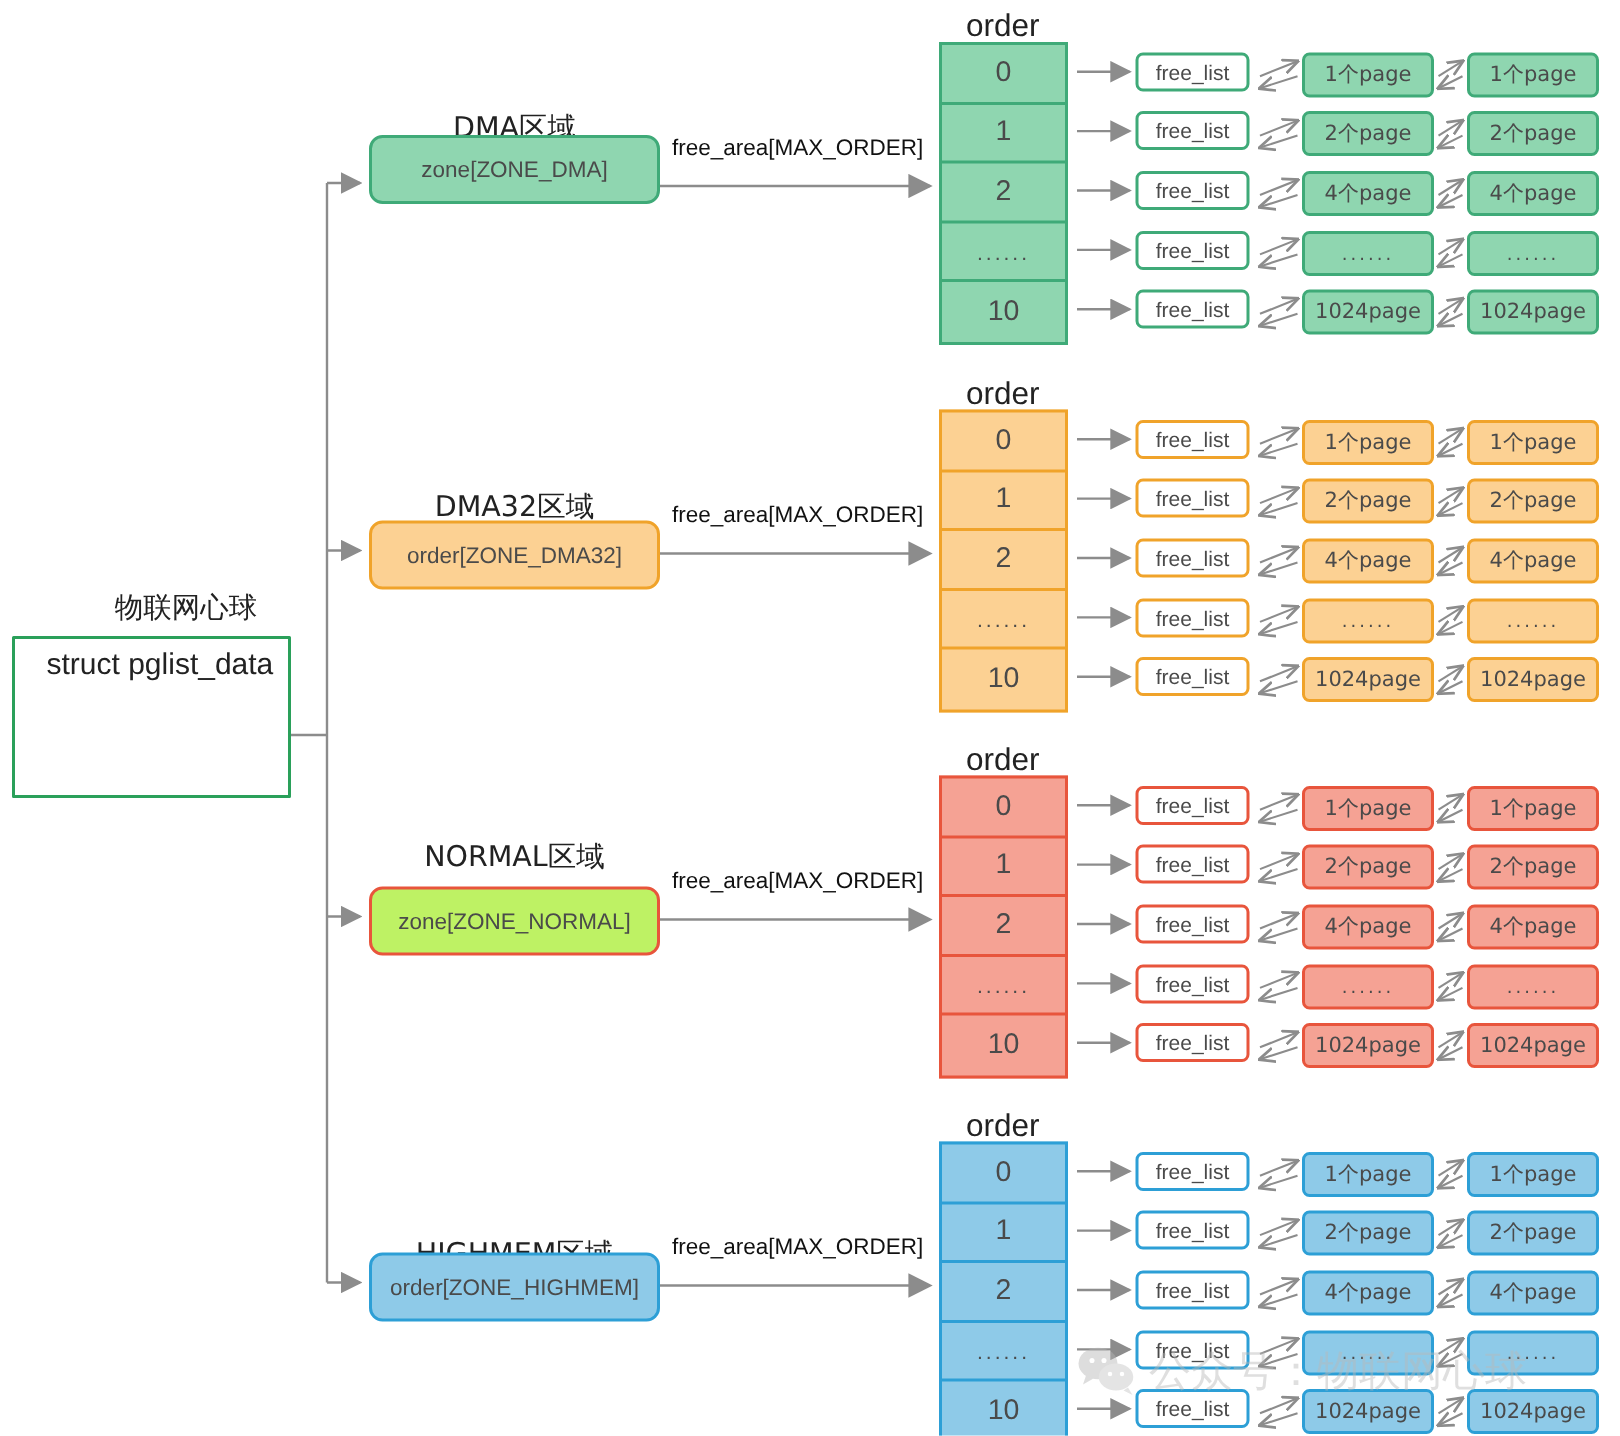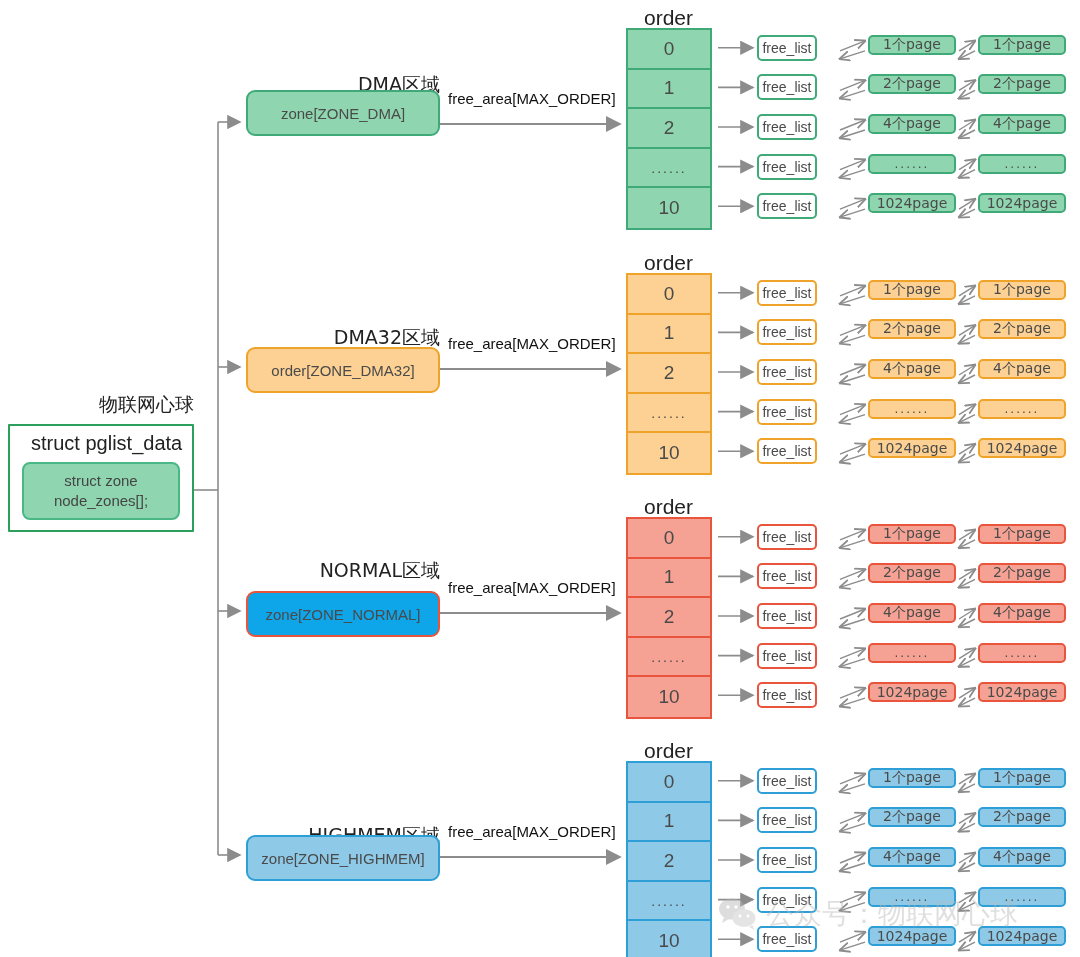--- a/index.html
+++ b/index.html
@@ -7,44 +7,44 @@
     width:1080px;height:957px;position:relative;overflow:hidden;
     font-family:"Liberation Sans","DejaVu Sans",sans-serif;
     color:#3d3d3d;
   }
   #canvas{position:absolute;inset:0;}
   svg.wires{position:absolute;left:0;top:0;width:1080px;height:957px;pointer-events:none;}
 
   
   .node{position:absolute;box-sizing:border-box;display:flex;align-items:center;justify-content:center;text-align:center;}
 
-  .caption{position:absolute;font-size:19px;color:#222;white-space:nowrap;text-align:right;}
+  .caption{position:absolute;font-size:19px;color:#222;white-space:nowrap;text-align:center;}
   .caption.cn{font-family:"DejaVu Sans","Liberation Sans",sans-serif;}
   .pglist-box{border:2px solid #2aa05a;background:#ffffff;border-radius:1px;}
   .pglist-label{position:absolute;font-size:20px;color:#222;white-space:nowrap;}
   .zonearr-box{border:2px solid #4ab787;background:#8fd6b0;border-radius:8px;
                font-size:15px;color:#454545;line-height:1.35;}
 
   
   .zone-box{border-radius:9px;border-width:2px;border-style:solid;font-size:15px;color:#4a4a4a;}
 
   
   .order-table{position:absolute;box-sizing:border-box;border-width:2px;border-style:solid;}
   .order-cell{box-sizing:border-box;height:39.6px;display:flex;align-items:center;justify-content:center;
               font-size:19px;color:#4a4a4a;border-bottom-width:2px;border-bottom-style:solid;}
   .order-cell:last-child{border-bottom:none;}
   .order-cell.dots{font-size:14px;letter-spacing:2px;}
   .order-head{position:absolute;font-size:21px;color:#222;white-space:nowrap;}
 
   
-  .fl-box{position:absolute;box-sizing:border-box;height:26px;width:60px;border-radius:5px;
+  .fl-box{position:absolute;box-sizing:border-box;height:26px;width:76px;border-radius:5px;
           border-width:2px;border-style:solid;background:#ffffff;
           display:flex;align-items:center;justify-content:center;
           font-size:14px;color:#4a4a4a;font-family:"Liberation Sans","DejaVu Sans",sans-serif;}
-  .pg-box{position:absolute;box-sizing:border-box;height:20px;width:88px;border-radius:5px;
+  .pg-box{position:absolute;box-sizing:border-box;height:30px;width:88px;border-radius:5px;
           border-width:2px;border-style:solid;
           display:flex;align-items:center;justify-content:center;
           font-size:14px;color:#4a4a4a;font-family:"DejaVu Sans","Liberation Sans",sans-serif;}
   .pg-box.dots{font-size:12px;letter-spacing:2px;}
 
   .fa-label{position:absolute;font-size:15px;color:#111;white-space:nowrap;
             font-family:"Liberation Sans","DejaVu Sans",sans-serif;font-weight:400;}
 
   
 
@@ -183,24 +183,20 @@
         <path d="M865,942.1999999999999 L840,950.1999999999999" stroke="#8c8c8c" stroke-width="1.4" fill="none" marker-end="url(#ahs)"></path>
         <path d="M959,942.1999999999999 L975,932.1999999999999" stroke="#8c8c8c" stroke-width="1.4" fill="none" marker-end="url(#ahs)"></path>
         <path d="M975,942.1999999999999 L959,950.1999999999999" stroke="#8c8c8c" stroke-width="1.4" fill="none" marker-end="url(#ahs)"></path>
       </g>
   </svg>
 
   <div class="caption cn" style="left:54px;top:392px;width:140px;">物联网心球</div>
 
   <div class="node pglist-box" style="left:8px;top:424px;width:186px;height:108px;"></div>
   <div class="pglist-label" style="left:31px;top:432px;">struct pglist_data</div>
-  <div class="node zonearr-box" style="left:22px;top:462px;width:158px;height:58px;flex-direction:column;">
-    <span>struct zone</span>
-    <span>node_zones[];</span>
-  </div>
 
   <div id="zone-groups">
       <div class="caption cn" style="left: 246px; top: 72px; width: 194px;">DMA区域</div>
       <div class="node zone-box" style="left: 246px; top: 90px; width: 194px; height: 46px; background: rgb(143, 214, 176); border-color: rgb(63, 170, 120);">zone[ZONE_DMA]</div>
       <div class="fa-label" style="left: 448px; top: 90px;">free_area[MAX_ORDER]</div>
       <div class="order-head" style="left: 644px; top: 6px;">order</div>
       <div class="order-table" style="left: 626px; top: 28px; width: 86px; border-color: rgb(63, 170, 120); background: rgb(143, 214, 176);">
         <div class="order-cell" style="border-bottom-color: rgb(63, 170, 120);">0</div>
         <div class="order-cell" style="border-bottom-color: rgb(63, 170, 120);">1</div>
         <div class="order-cell" style="border-bottom-color: rgb(63, 170, 120);">2</div>
@@ -242,21 +238,21 @@
       <div class="fl-box" style="left: 757px; top: 359px; border-color: rgb(240, 163, 42);">free_list</div>
       <div class="pg-box" style="left: 868px; top: 359px; background: rgb(252, 209, 147); border-color: rgb(240, 163, 42);">4个page</div>
       <div class="pg-box" style="left: 978px; top: 359px; background: rgb(252, 209, 147); border-color: rgb(240, 163, 42);">4个page</div>
       <div class="fl-box" style="left: 757px; top: 398.6px; border-color: rgb(240, 163, 42);">free_list</div>
       <div class="pg-box dots" style="left: 868px; top: 398.6px; background: rgb(252, 209, 147); border-color: rgb(240, 163, 42);">......</div>
       <div class="pg-box dots" style="left: 978px; top: 398.6px; background: rgb(252, 209, 147); border-color: rgb(240, 163, 42);">......</div>
       <div class="fl-box" style="left: 757px; top: 438.2px; border-color: rgb(240, 163, 42);">free_list</div>
       <div class="pg-box" style="left: 868px; top: 438.2px; background: rgb(252, 209, 147); border-color: rgb(240, 163, 42);">1024page</div>
       <div class="pg-box" style="left: 978px; top: 438.2px; background: rgb(252, 209, 147); border-color: rgb(240, 163, 42);">1024page</div>
       <div class="caption cn" style="left: 246px; top: 558px; width: 194px;">NORMAL区域</div>
-      <div class="node zone-box" style="left: 246px; top: 591px; width: 194px; height: 46px; background: #0ea5e9; border-color: rgb(232, 85, 60);">zone[ZONE_NORMAL]</div>
+      <div class="node zone-box" style="left: 246px; top: 591px; width: 194px; height: 46px; background: #bef264; border-color: rgb(232, 85, 60);">zone[ZONE_NORMAL]</div>
       <div class="fa-label" style="left: 448px; top: 579px;">free_area[MAX_ORDER]</div>
       <div class="order-head" style="left: 644px; top: 495px;">order</div>
       <div class="order-table" style="left: 626px; top: 517px; width: 86px; border-color: rgb(232, 85, 60); background: rgb(245, 162, 148);">
         <div class="order-cell" style="border-bottom-color: rgb(232, 85, 60);">0</div>
         <div class="order-cell" style="border-bottom-color: rgb(232, 85, 60);">1</div>
         <div class="order-cell" style="border-bottom-color: rgb(232, 85, 60);">2</div>
         <div class="order-cell dots" style="border-bottom-color: rgb(232, 85, 60);">......</div>
         <div class="order-cell" style="border-bottom-color: rgb(232, 85, 60);">10</div>
       </div>
       <div class="fl-box" style="left: 757px; top: 523.8px; border-color: rgb(232, 85, 60);">free_list</div>
@@ -268,21 +264,21 @@
       <div class="fl-box" style="left: 757px; top: 603px; border-color: rgb(232, 85, 60);">free_list</div>
       <div class="pg-box" style="left: 868px; top: 603px; background: rgb(245, 162, 148); border-color: rgb(232, 85, 60);">4个page</div>
       <div class="pg-box" style="left: 978px; top: 603px; background: rgb(245, 162, 148); border-color: rgb(232, 85, 60);">4个page</div>
       <div class="fl-box" style="left: 757px; top: 642.6px; border-color: rgb(232, 85, 60);">free_list</div>
       <div class="pg-box dots" style="left: 868px; top: 642.6px; background: rgb(245, 162, 148); border-color: rgb(232, 85, 60);">......</div>
       <div class="pg-box dots" style="left: 978px; top: 642.6px; background: rgb(245, 162, 148); border-color: rgb(232, 85, 60);">......</div>
       <div class="fl-box" style="left: 757px; top: 682.2px; border-color: rgb(232, 85, 60);">free_list</div>
       <div class="pg-box" style="left: 868px; top: 682.2px; background: rgb(245, 162, 148); border-color: rgb(232, 85, 60);">1024page</div>
       <div class="pg-box" style="left: 978px; top: 682.2px; background: rgb(245, 162, 148); border-color: rgb(232, 85, 60);">1024page</div>
       <div class="caption cn" style="left: 246px; top: 823px; width: 194px;">HIGHMEM区域</div>
-      <div class="node zone-box" style="left: 246px; top: 835px; width: 194px; height: 46px; background: rgb(142, 202, 232); border-color: rgb(45, 159, 214);">zone[ZONE_HIGHMEM]</div>
+      <div class="node zone-box" style="left: 246px; top: 835px; width: 194px; height: 46px; background: rgb(142, 202, 232); border-color: rgb(45, 159, 214);">order[ZONE_HIGHMEM]</div>
       <div class="fa-label" style="left: 448px; top: 823px;">free_area[MAX_ORDER]</div>
       <div class="order-head" style="left: 644px; top: 739px;">order</div>
       <div class="order-table" style="left: 626px; top: 761px; width: 86px; border-color: rgb(45, 159, 214); background: rgb(142, 202, 232);">
         <div class="order-cell" style="border-bottom-color: rgb(45, 159, 214);">0</div>
         <div class="order-cell" style="border-bottom-color: rgb(45, 159, 214);">1</div>
         <div class="order-cell" style="border-bottom-color: rgb(45, 159, 214);">2</div>
         <div class="order-cell dots" style="border-bottom-color: rgb(45, 159, 214);">......</div>
         <div class="order-cell" style="border-bottom-color: rgb(45, 159, 214);">10</div>
       </div>
       <div class="fl-box" style="left: 757px; top: 767.8px; border-color: rgb(45, 159, 214);">free_list</div>

